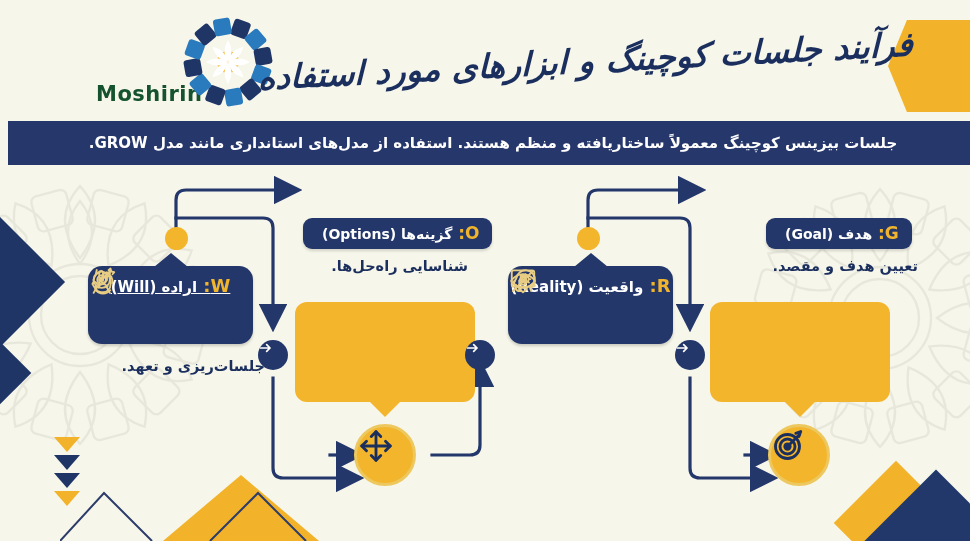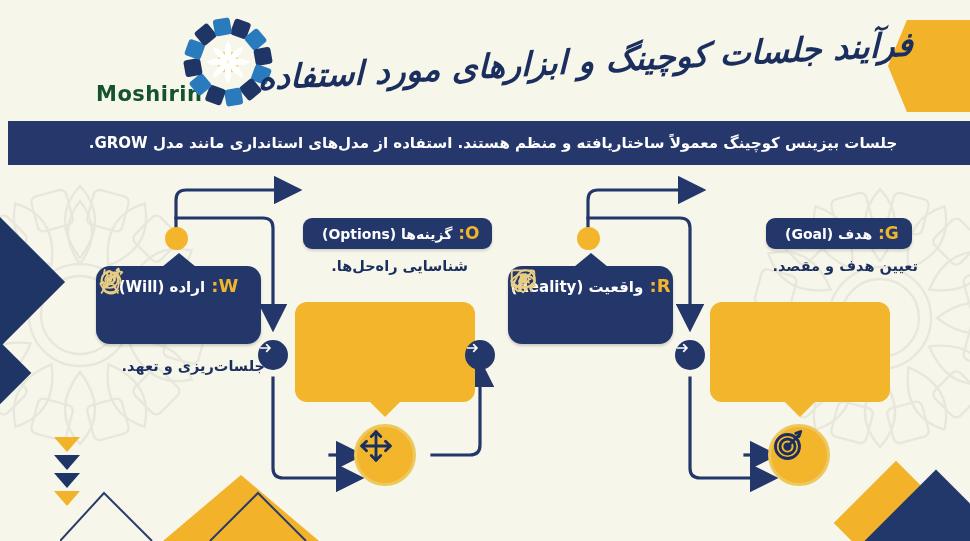--- a/index.html
+++ b/index.html
@@ -354,21 +354,21 @@
       <span class="letter">G: </span><span>هدف (Goal)</span>
     </div>
     <div class="caption" style="left:718px; top:90px; width:200px;">تعیین هدف و مقصد.</div>
 
     <div class="pill" style="left:303px; top:50px;">
       <span class="letter">O: </span><span>گزینه‌ها (Options)</span>
     </div>
     <div class="caption" style="left:268px; top:90px; width:200px;">شناسایی راه‌حل‌ها.</div>
 
     <div class="dot" style="left:165px; top:59px;"></div>
-    <div class="card" style="left:96px; top:98px; width:165px; height:78px;">
+    <div class="card" style="left:88px; top:98px; width:165px; height:78px;text-decoration:underline;">
       <div class="card-title">
         <span class="letter">W: </span><span>اراده (Will)</span>
       </div>
       <div class="card-icons">
         <span>
           <svg width="30" height="30" viewBox="0 0 24 24" fill="none" stroke="#e8cd84" stroke-width="1.5" stroke-linecap="round" stroke-linejoin="round">
             <path d="M9 11V5.5a1.5 1.5 0 0 1 3 0V11"></path>
             <path d="M12 11V7.5a1.5 1.5 0 0 1 3 0V11"></path>
             <path d="M15 11.5v-2a1.5 1.5 0 0 1 3 0V15a6 6 0 0 1-6 6h-1.5a5 5 0 0 1-4.2-2.3L4 15.2a1.5 1.5 0 0 1 2.4-1.8L9 16"></path>
             <path d="M9 11v5"></path>

